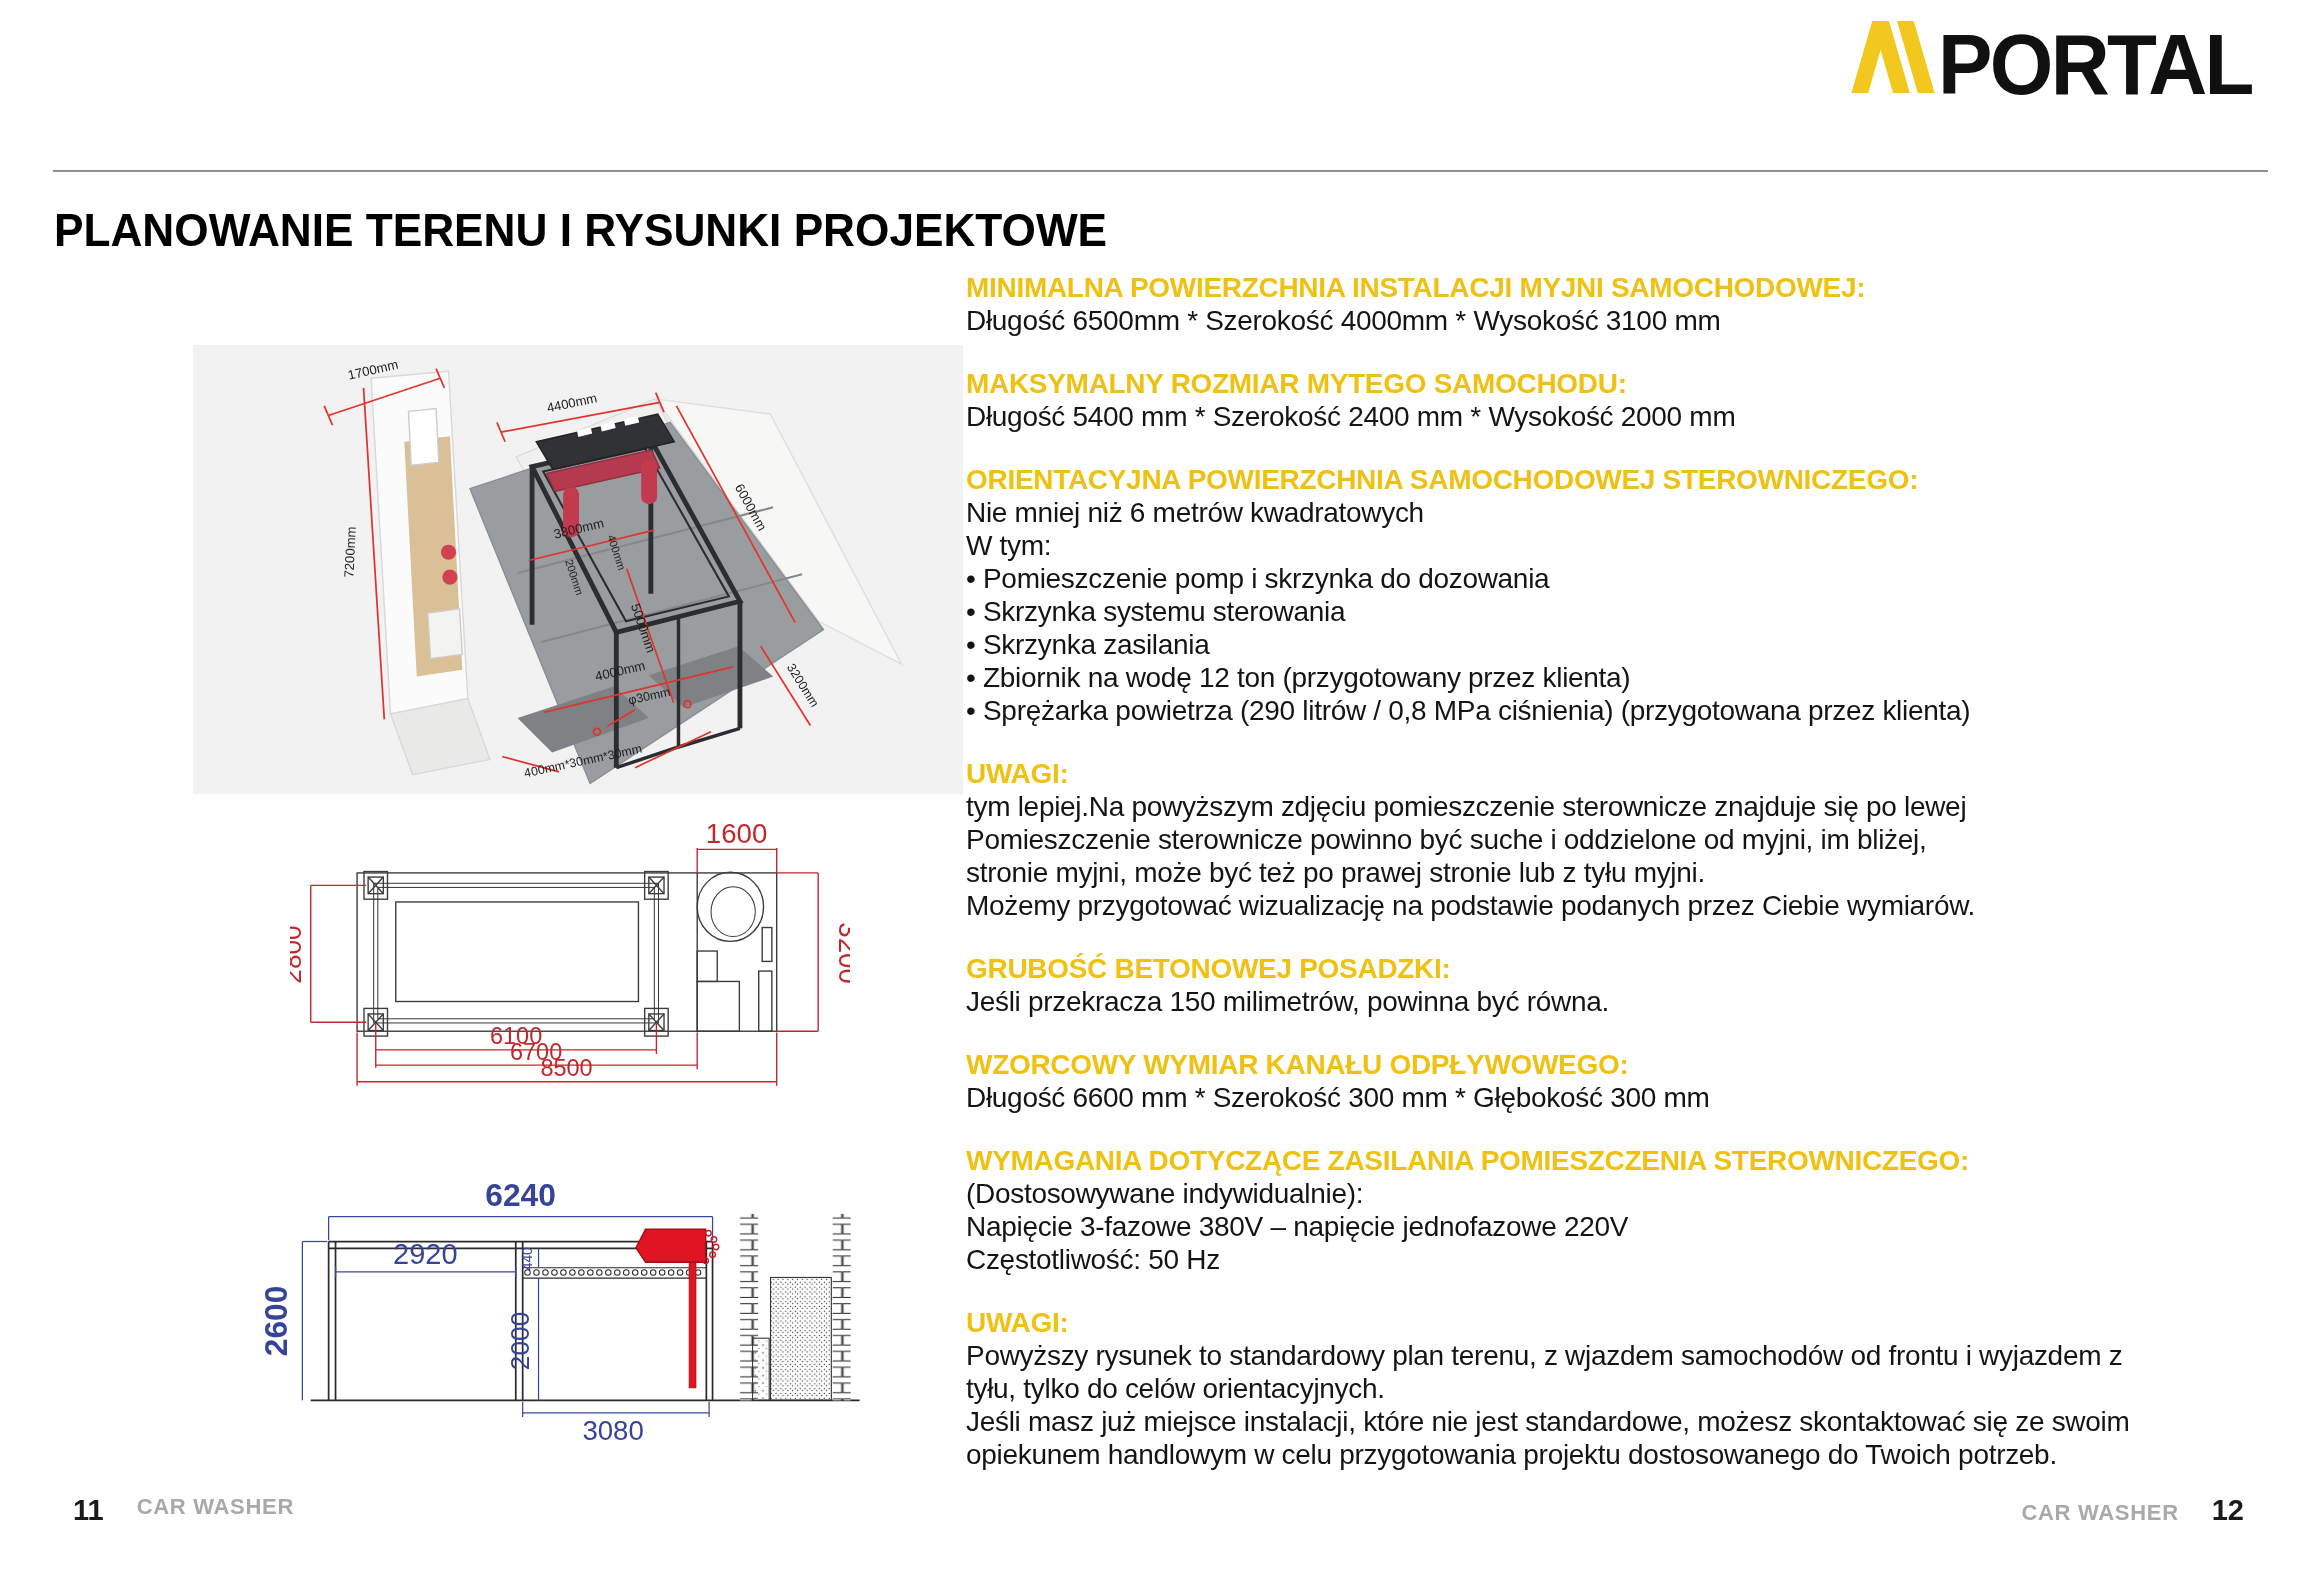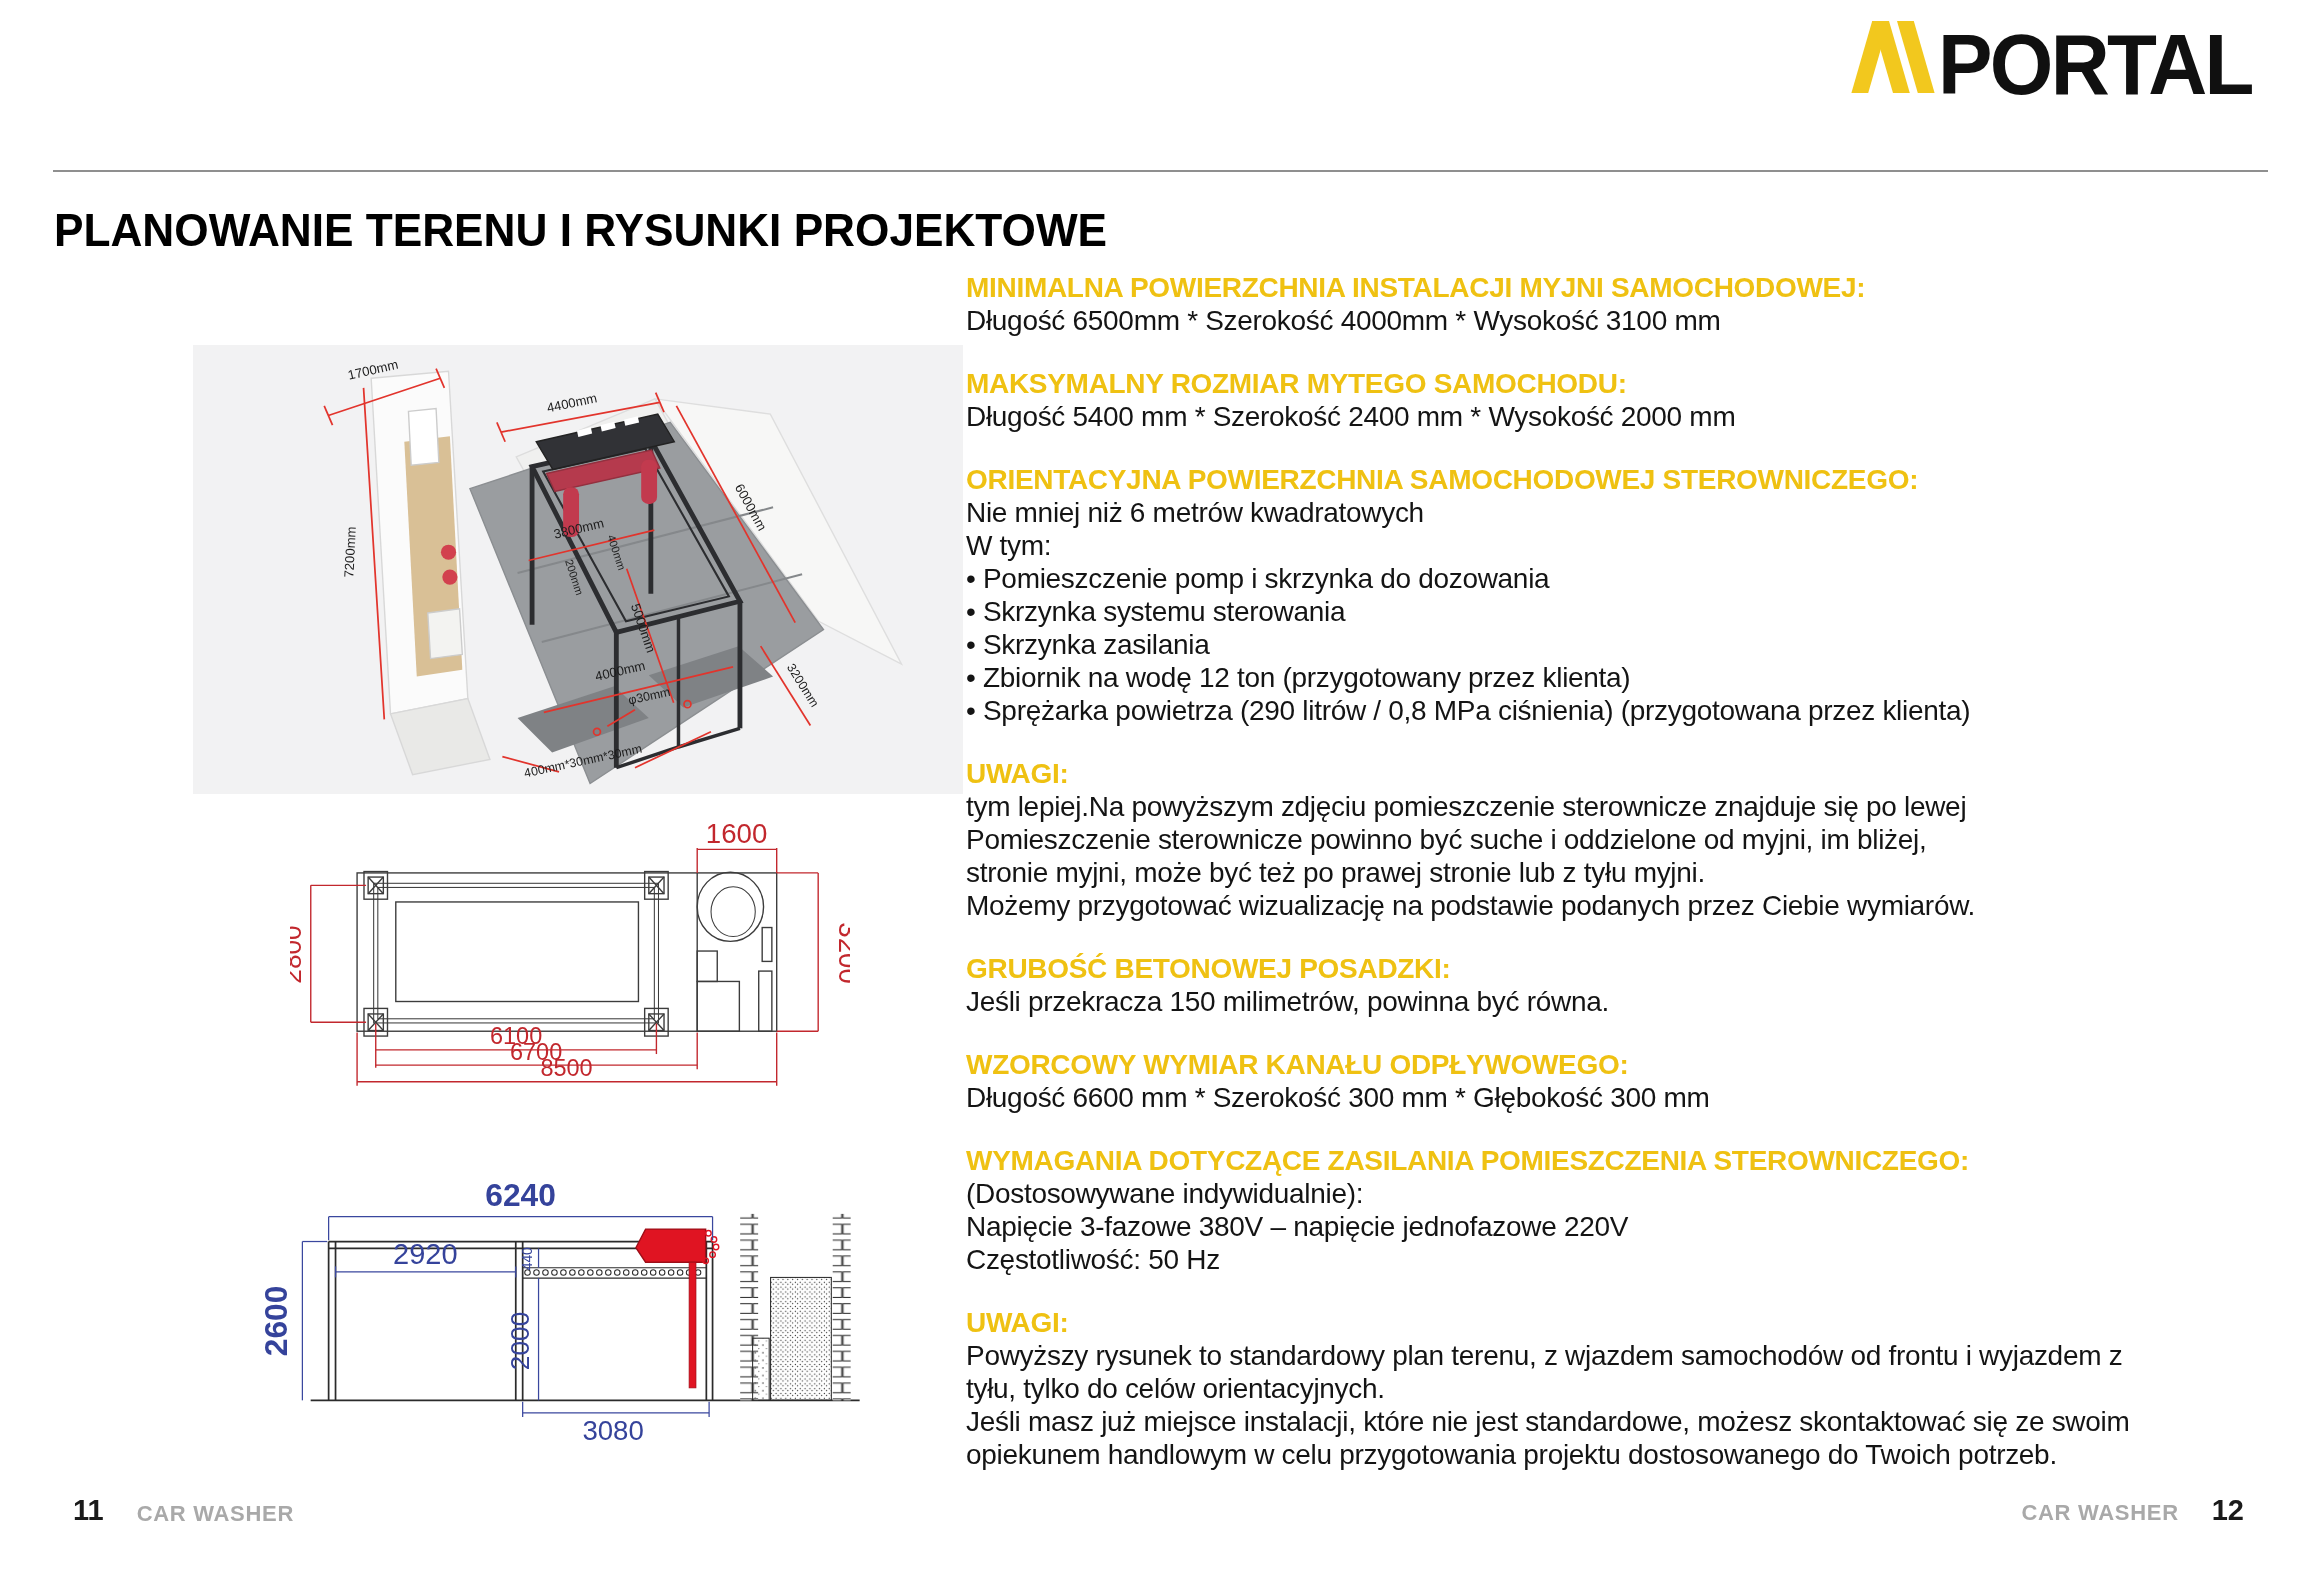--- a/index.html
+++ b/index.html
@@ -19,21 +19,21 @@
   .hd{margin:0;font-size:28px;line-height:33px;font-weight:bold;color:#efc112;letter-spacing:-0.3px;}
   .ln{font-size:28px;line-height:33px;color:#141414;letter-spacing:-0.3px;}
   
   .fig{position:absolute;margin:0;}
   .fig svg{display:block;width:100%;height:100%;}
   .fig-iso{left:193px;top:345px;width:770px;height:449px;}
   .fig-plan{left:290px;top:819px;width:560px;height:318px;text-align:center;}
   .fig-elev{left:214px;top:1160px;width:656px;height:297px;}
   svg text{font-family:"Liberation Sans",sans-serif;}
   
-  .f-left{position:absolute;left:73px;top:1494px;display:flex;align-items:flex-end;gap:33px;}
+  .f-left{position:absolute;left:73px;top:1494px;display:flex;align-items:flex-start;gap:33px;}
   .f-right{position:absolute;right:75px;top:1494px;display:flex;align-items:baseline;gap:33px;}
   .pg{font-size:29px;font-weight:bold;color:#1a1a1a;}
   .flabel{font-size:22px;font-weight:bold;color:#a9a9a9;letter-spacing:0.7px;}
 </style>
 </head>
 <body>
 
 <div id="page">
 
   <div class="logo">

